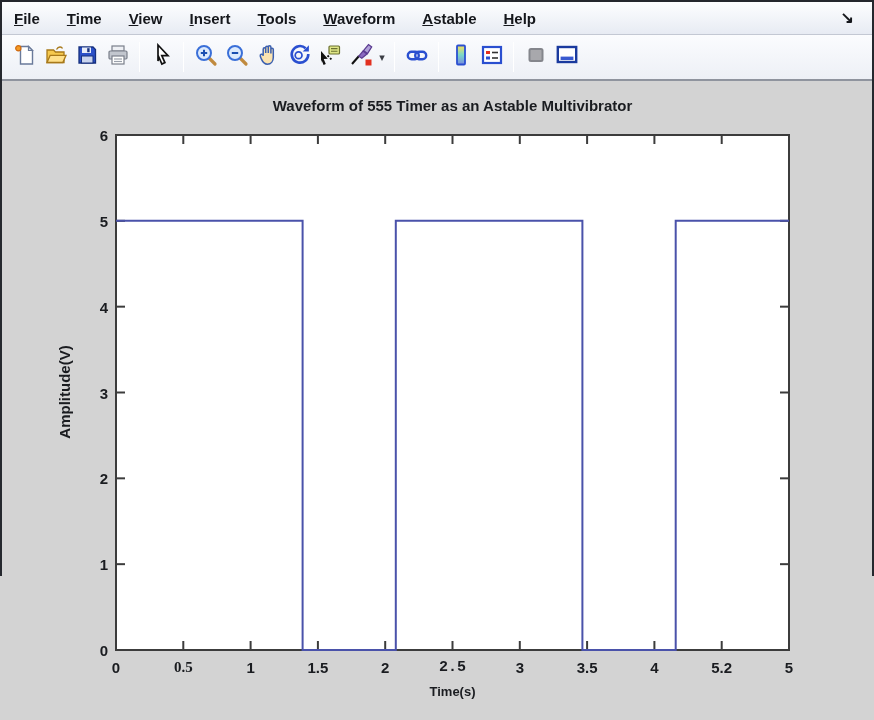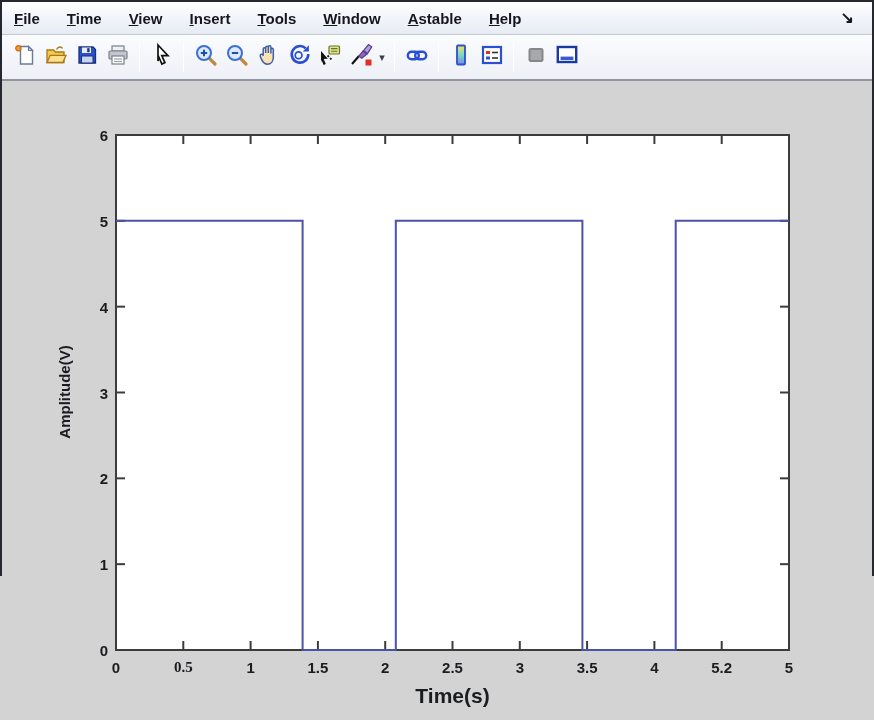--- a/index.html
+++ b/index.html
@@ -32,21 +32,21 @@
 
   
   .client { position:absolute; left:0; top:82px; width:870px; height:634px; background:#d3d3d3; }
   .plot-title { position:absolute; left:113px; top:13px; width:675px; text-align:center;
                 font-size:15px; font-weight:700; color:#1a1c20; }
   .plotbox { position:absolute; left:113px; top:50px; width:675px; height:517px; }
   .plotbox svg { display:block; width:675px; height:517px; }
   .ylabel { position:absolute; left:62px; top:308px; transform:translate(-50%,-50%) rotate(-90deg);
             white-space:nowrap; font-size:15px; font-weight:700; color:#1a1c20; }
   .xlabel { position:absolute; left:113px; top:600px; width:675px; text-align:center;
-            font-size:21px; font-weight:700; color:#1a1c20; }
+            font-size:13px; font-weight:700; color:#1a1c20; }
   .xticks { position:absolute; left:113px; top:575px; width:675px; height:20px; }
   .xticks span { position:absolute; transform:translateX(-50%); font-size:15px;
                  font-weight:600; color:#1a1c20; white-space:nowrap; }
   .yticks { position:absolute; left:70px; top:50px; width:36px; height:517px; }
   .yticks span { position:absolute; right:0; transform:translateY(-50%); font-size:15px;
                  font-weight:600; color:#1a1c20; }
 </style>
 </head>
 <body>
 
@@ -62,21 +62,21 @@
     <div class="menu-item">
         <span class="mlabel">View</span>
       </div>
     <div class="menu-item">
         <span class="mlabel">Insert</span>
       </div>
     <div class="menu-item">
         <span class="mlabel">Tools</span>
       </div>
     <div class="menu-item">
-        <span class="mlabel">Window</span>
+        <span class="mlabel">Waveform</span>
       </div>
     <div class="menu-item">
         <span class="mlabel">Astable</span>
       </div>
     <div class="menu-item">
         <span class="mlabel">Help</span>
       </div>
     <div class="dock-arrow">↘</div>
   </div>
 
@@ -210,20 +210,21 @@
     </div>
     <div class="tb-btn">
       <span><svg viewBox="0 0 24 24" width="24" height="24">
             <rect x="2.8" y="4" width="18.4" height="15" fill="#ffffff" stroke="#1a3a9e" stroke-width="2.4"></rect>
             <rect x="5.6" y="13.6" width="12.8" height="3.4" fill="#3a5ad0"></rect>
           </svg></span>
     </div>
   </div>
 
   <div class="client">
+    <div class="plot-title">Waveform of 555 Timer as an Astable Multivibrator</div>
     <div class="ylabel">Amplitude(V)</div>
     <div class="plotbox">
       <svg id="plot-svg" viewBox="0 0 675 517">
           <rect x="1" y="1" width="673" height="515" fill="#ffffff" stroke="#3c3c3c" stroke-width="2"></rect>
           <line x1="1" y1="515" x2="1" y2="507" stroke="#3c3c3c" stroke-width="2"></line>
           <line x1="1" y1="2" x2="1" y2="10" stroke="#3c3c3c" stroke-width="2"></line>
           <line x1="68.3" y1="515" x2="68.3" y2="507" stroke="#3c3c3c" stroke-width="2"></line>
           <line x1="68.3" y1="2" x2="68.3" y2="10" stroke="#3c3c3c" stroke-width="2"></line>
           <line x1="135.6" y1="515" x2="135.6" y2="507" stroke="#3c3c3c" stroke-width="2"></line>
           <line x1="135.6" y1="2" x2="135.6" y2="10" stroke="#3c3c3c" stroke-width="2"></line>
@@ -268,21 +269,21 @@
         <span style="top: 172.667px;">4</span>
         <span style="top: 86.8333px;">5</span>
         <span style="top: 1px;">6</span>
       </div>
     <div class="xticks" id="xticks">
         <span style="left: 1px;">0</span>
         <span style="left: 68.3px; font-family: Liberation Serif, serif;">0.5</span>
         <span style="left: 135.6px;">1</span>
         <span style="left: 202.9px;">1.5</span>
         <span style="left: 270.2px;">2</span>
-        <span style="left: 337.5px;">2.5</span>
+        <span style="left: 337.5px; font-family: Liberation Mono, monospace;">2.5</span>
         <span style="left: 404.8px;">3</span>
         <span style="left: 472.1px;">3.5</span>
         <span style="left: 539.4px;">4</span>
         <span style="left: 606.7px;">5.2</span>
         <span style="left: 674px;">5</span>
       </div>
     <div class="xlabel">Time(s)</div>
   </div>
 
 </div>

